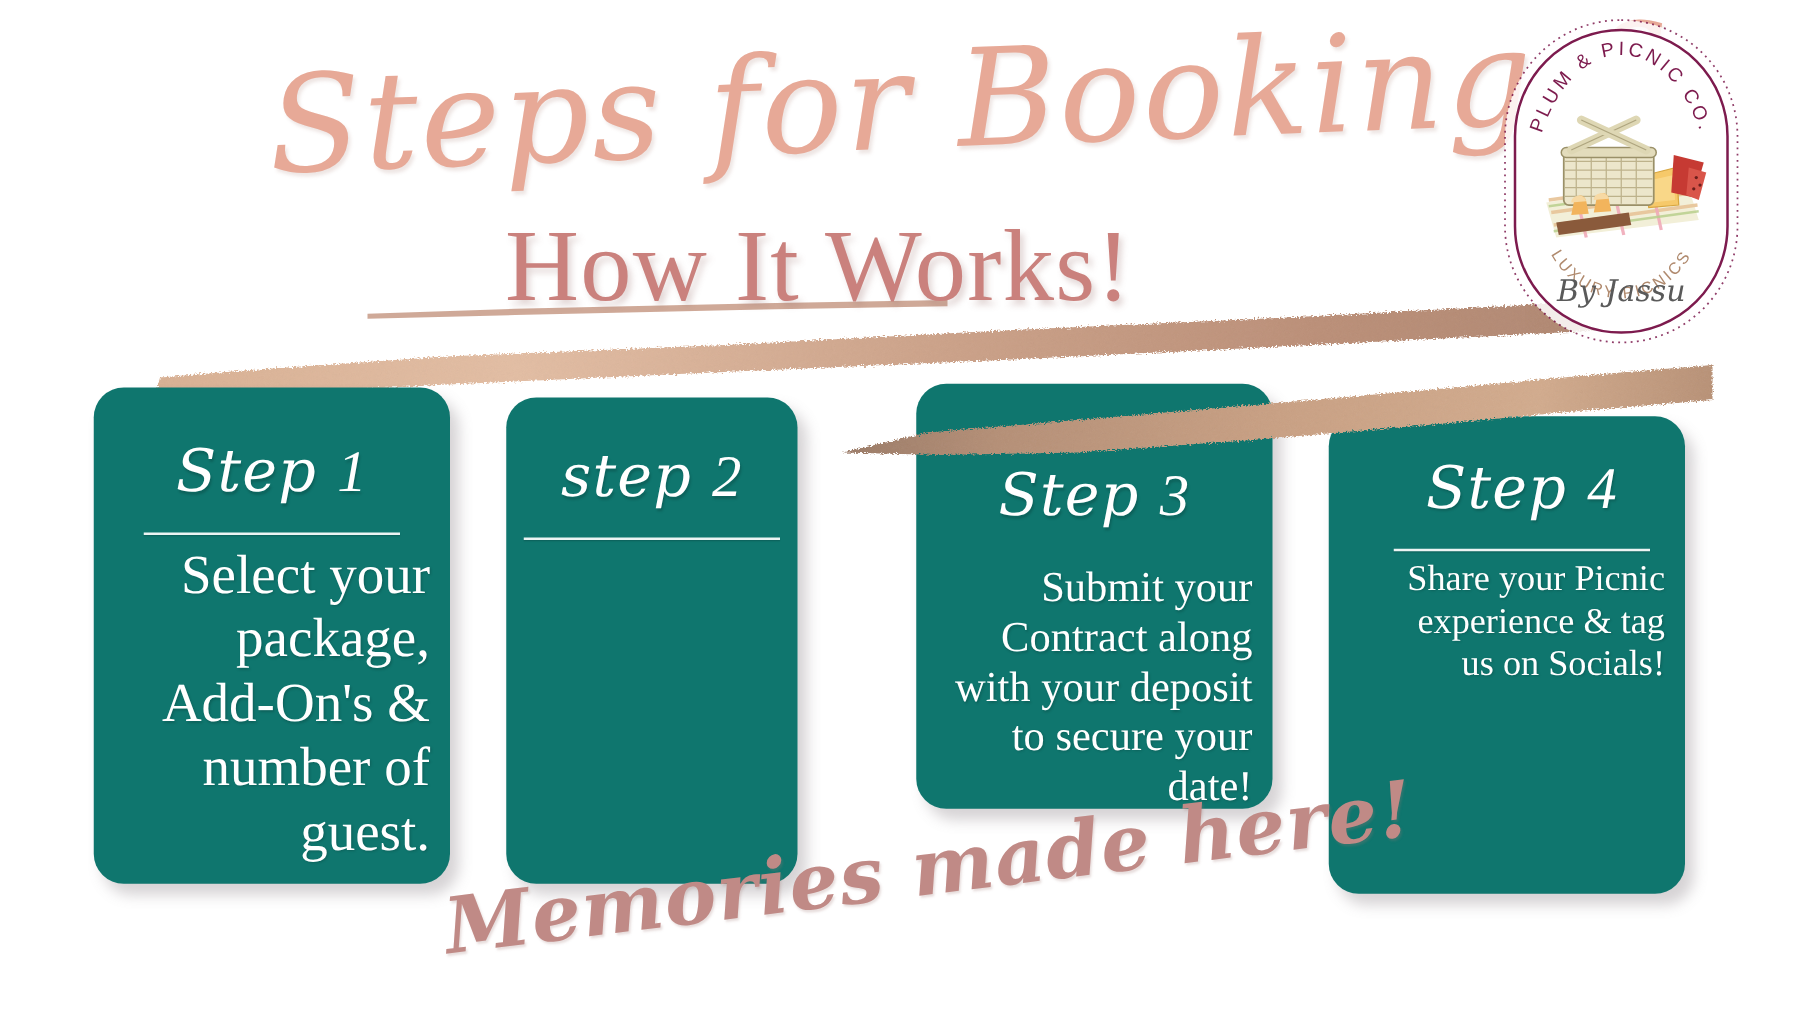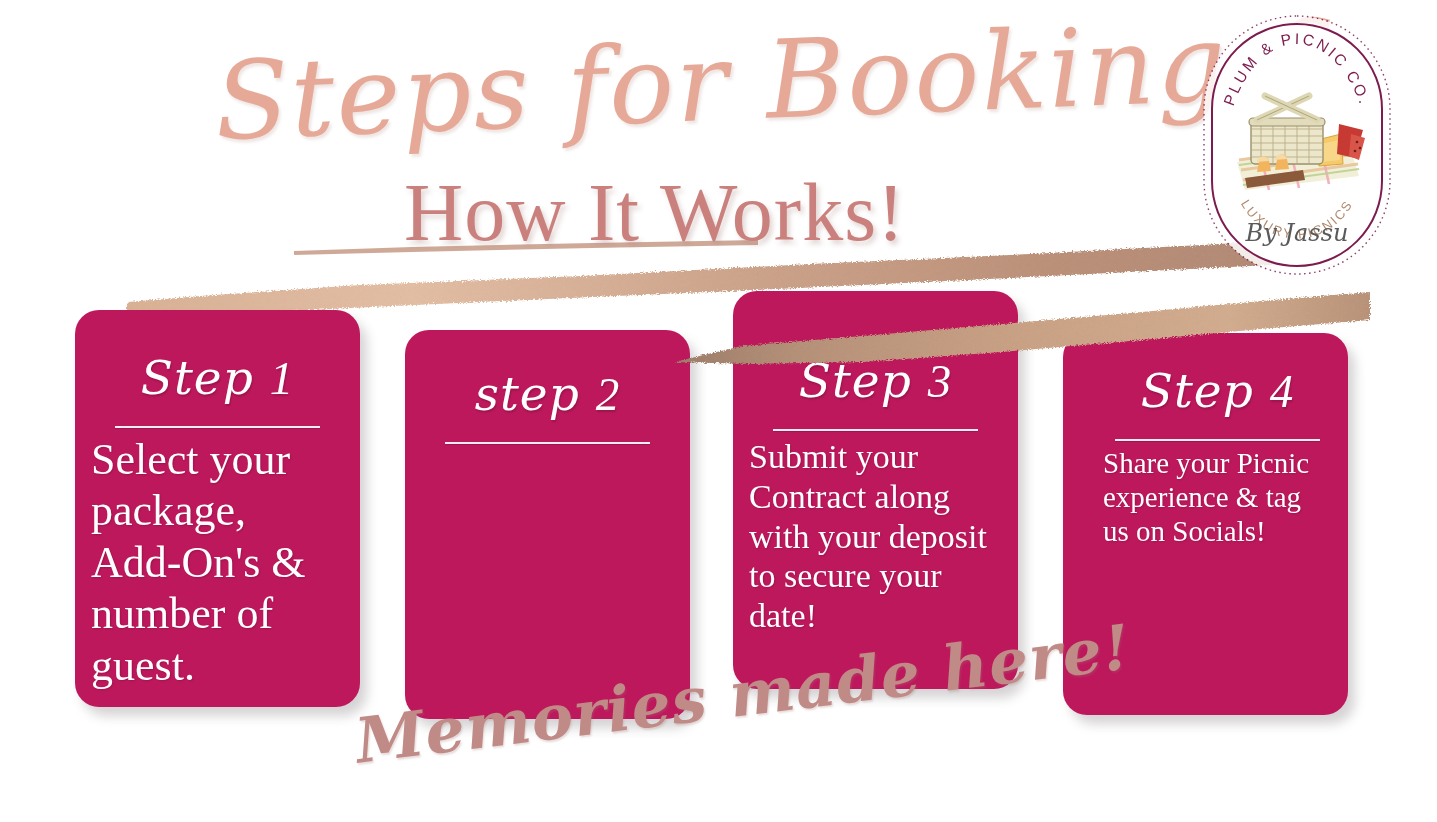--- a/index.html
+++ b/index.html
@@ -46,25 +46,25 @@
   }
 
   
   .brush{position:absolute;z-index:3;}
   .brush svg{display:block;}
 
   
   .cards{position:absolute;left:0;top:0;width:1437px;height:822px;z-index:4;}
   .card{
     position:absolute;
-    background:#be185d;
+    background:#0f766e;
     border-radius:24px;
     box-shadow:7px 9px 11px rgba(120,110,115,.30);
     color:#ffffff;
-    text-align:left;
+    text-align:right;
     box-sizing:border-box;
     padding:10px 12px 14px 12px;
     display:flex;
     flex-direction:column;
     align-items:center;
   }
   .card-head{
     font-family:"DejaVu Serif", serif;
     font-style:italic;
     font-size:47px;
@@ -84,22 +84,22 @@
   .card-body{
     font-family:"Liberation Serif", serif;
     font-size:44px;
     line-height:1.17;
     padding:0 4px;
     text-shadow:1px 1px 2px rgba(0,0,0,.18);
   }
 
   
   #card-1{left:75px;  top:310px; width:285px; height:397px;}
-  #card-2{left:405px; top:330px; width:285px; height:389px;}
-  #card-3{left:733px; top:291px; width:285px; height:398px;}
+  #card-2{left:405px; top:318px; width:233px; height:389px;}
+  #card-3{left:733px; top:307px; width:285px; height:340px;}
   #card-4{left:1063px;top:333px; width:285px; height:382px;padding-left:36px;}
 
   #card-3 .card-head{margin-top:56px;}
   #card-3 .card-body{font-size:34px;}
   #card-4 .card-head{margin-top:24px;}
   #card-4 .card-body{font-size:29px;}
   #card-2 .card-head{margin-top:30px;}
 
   
   .tagline{

